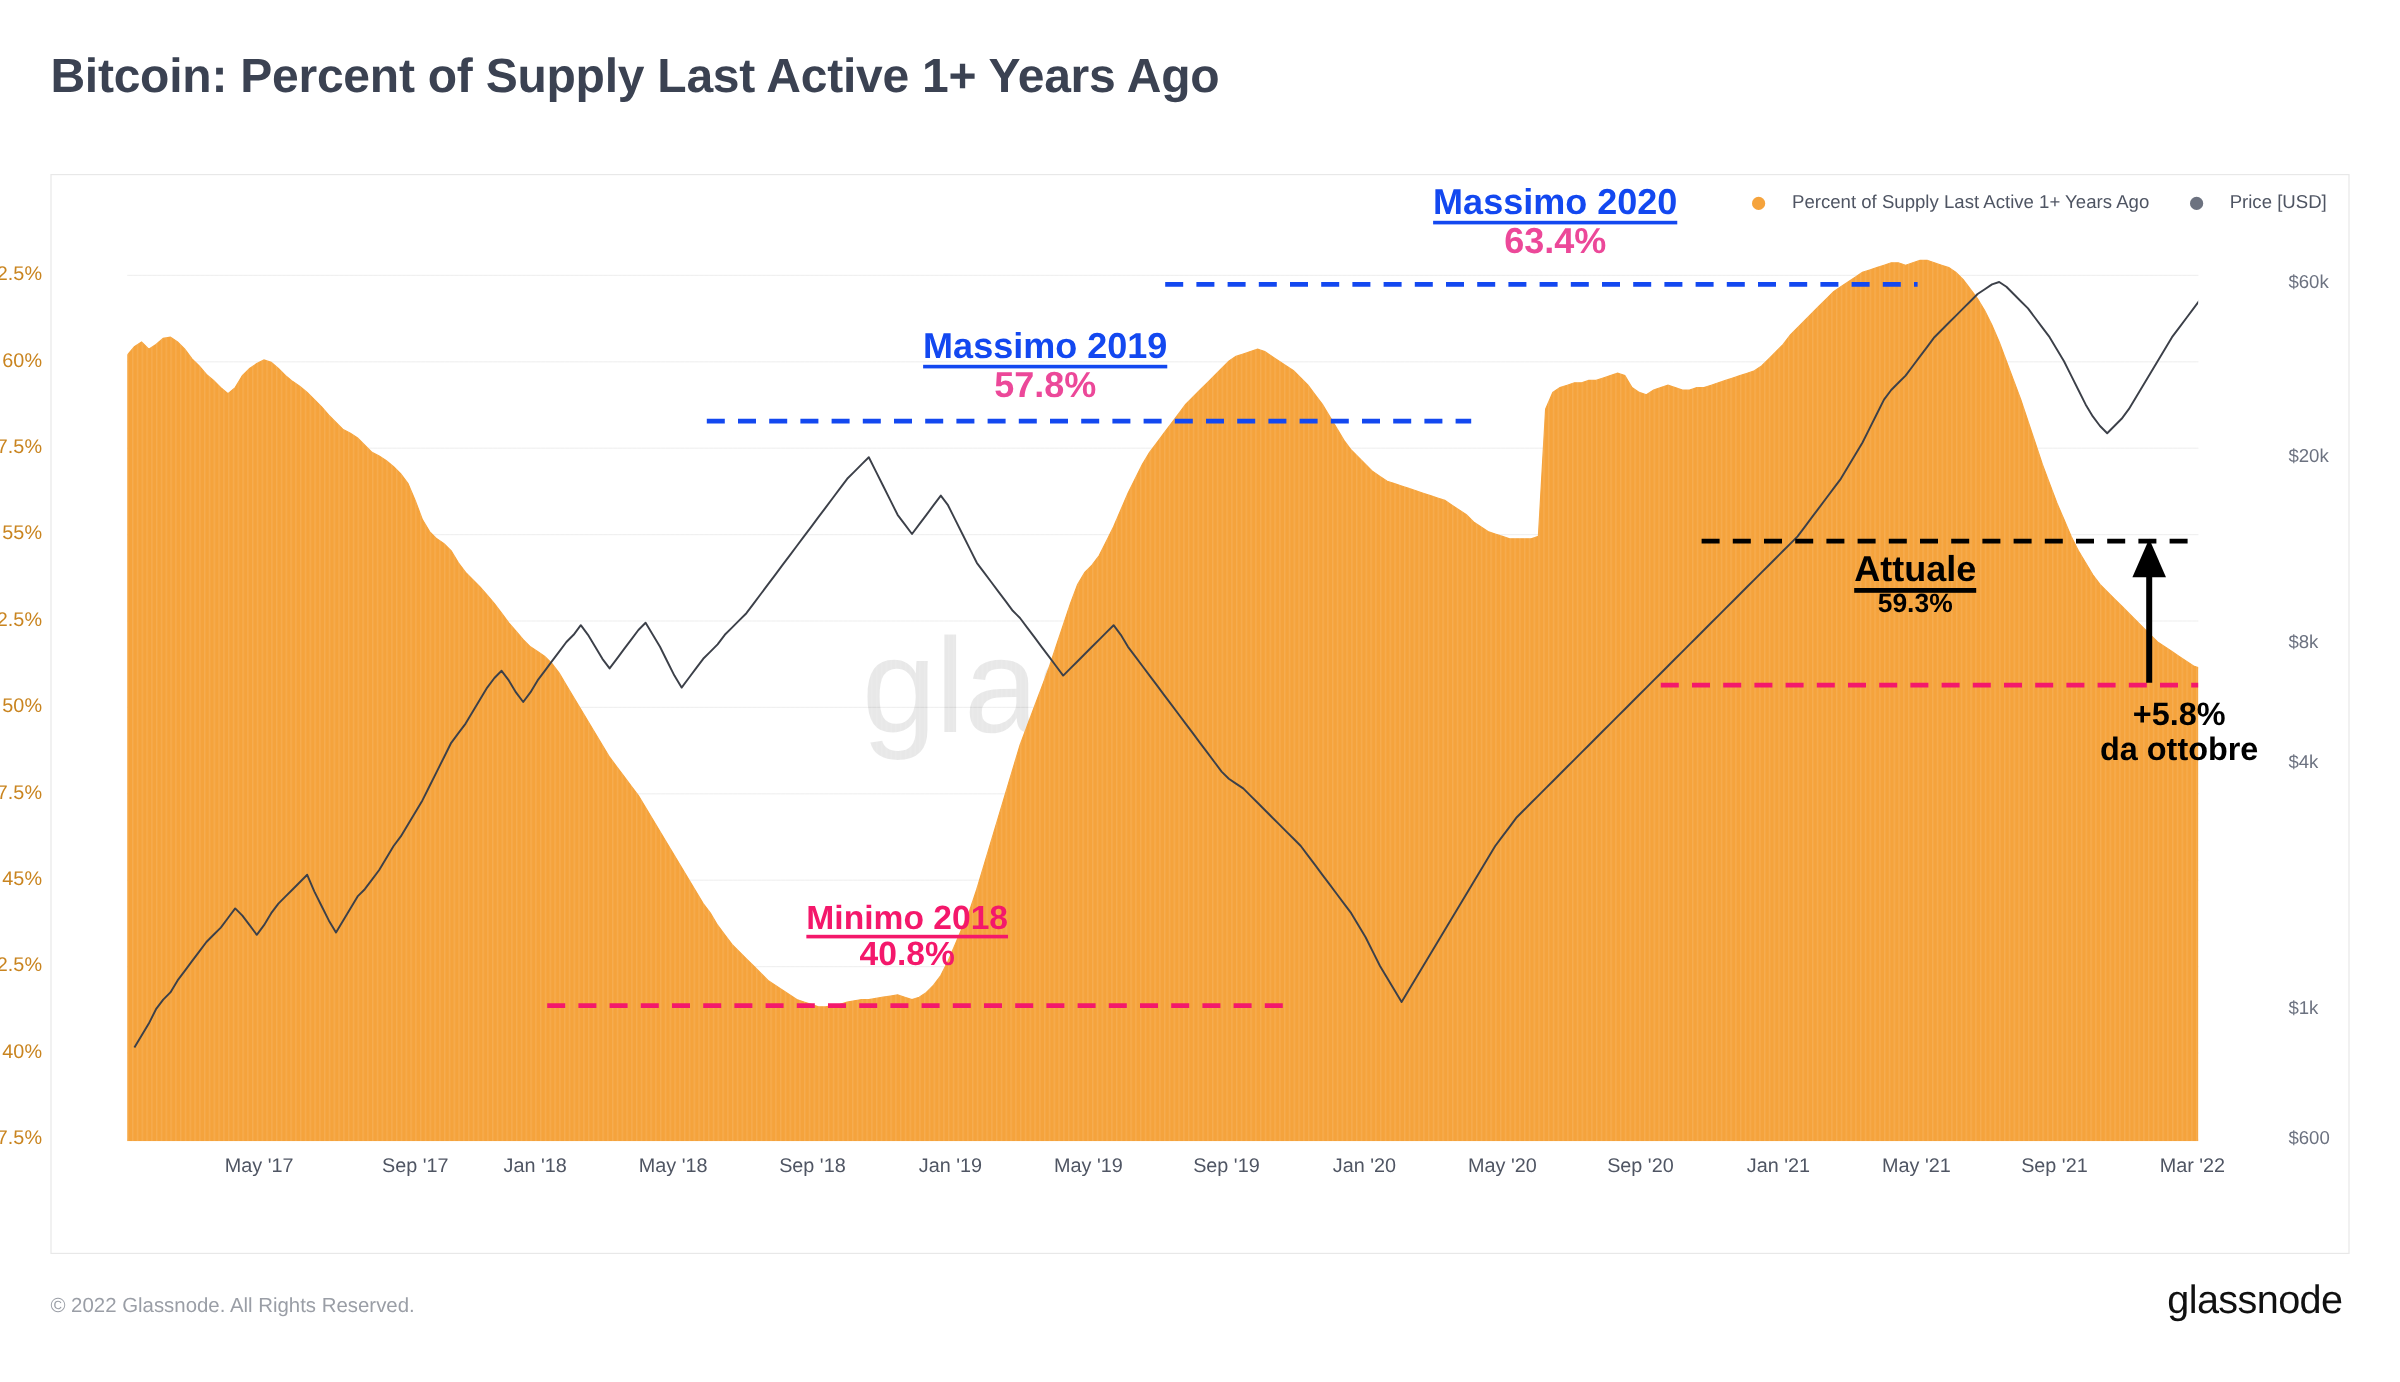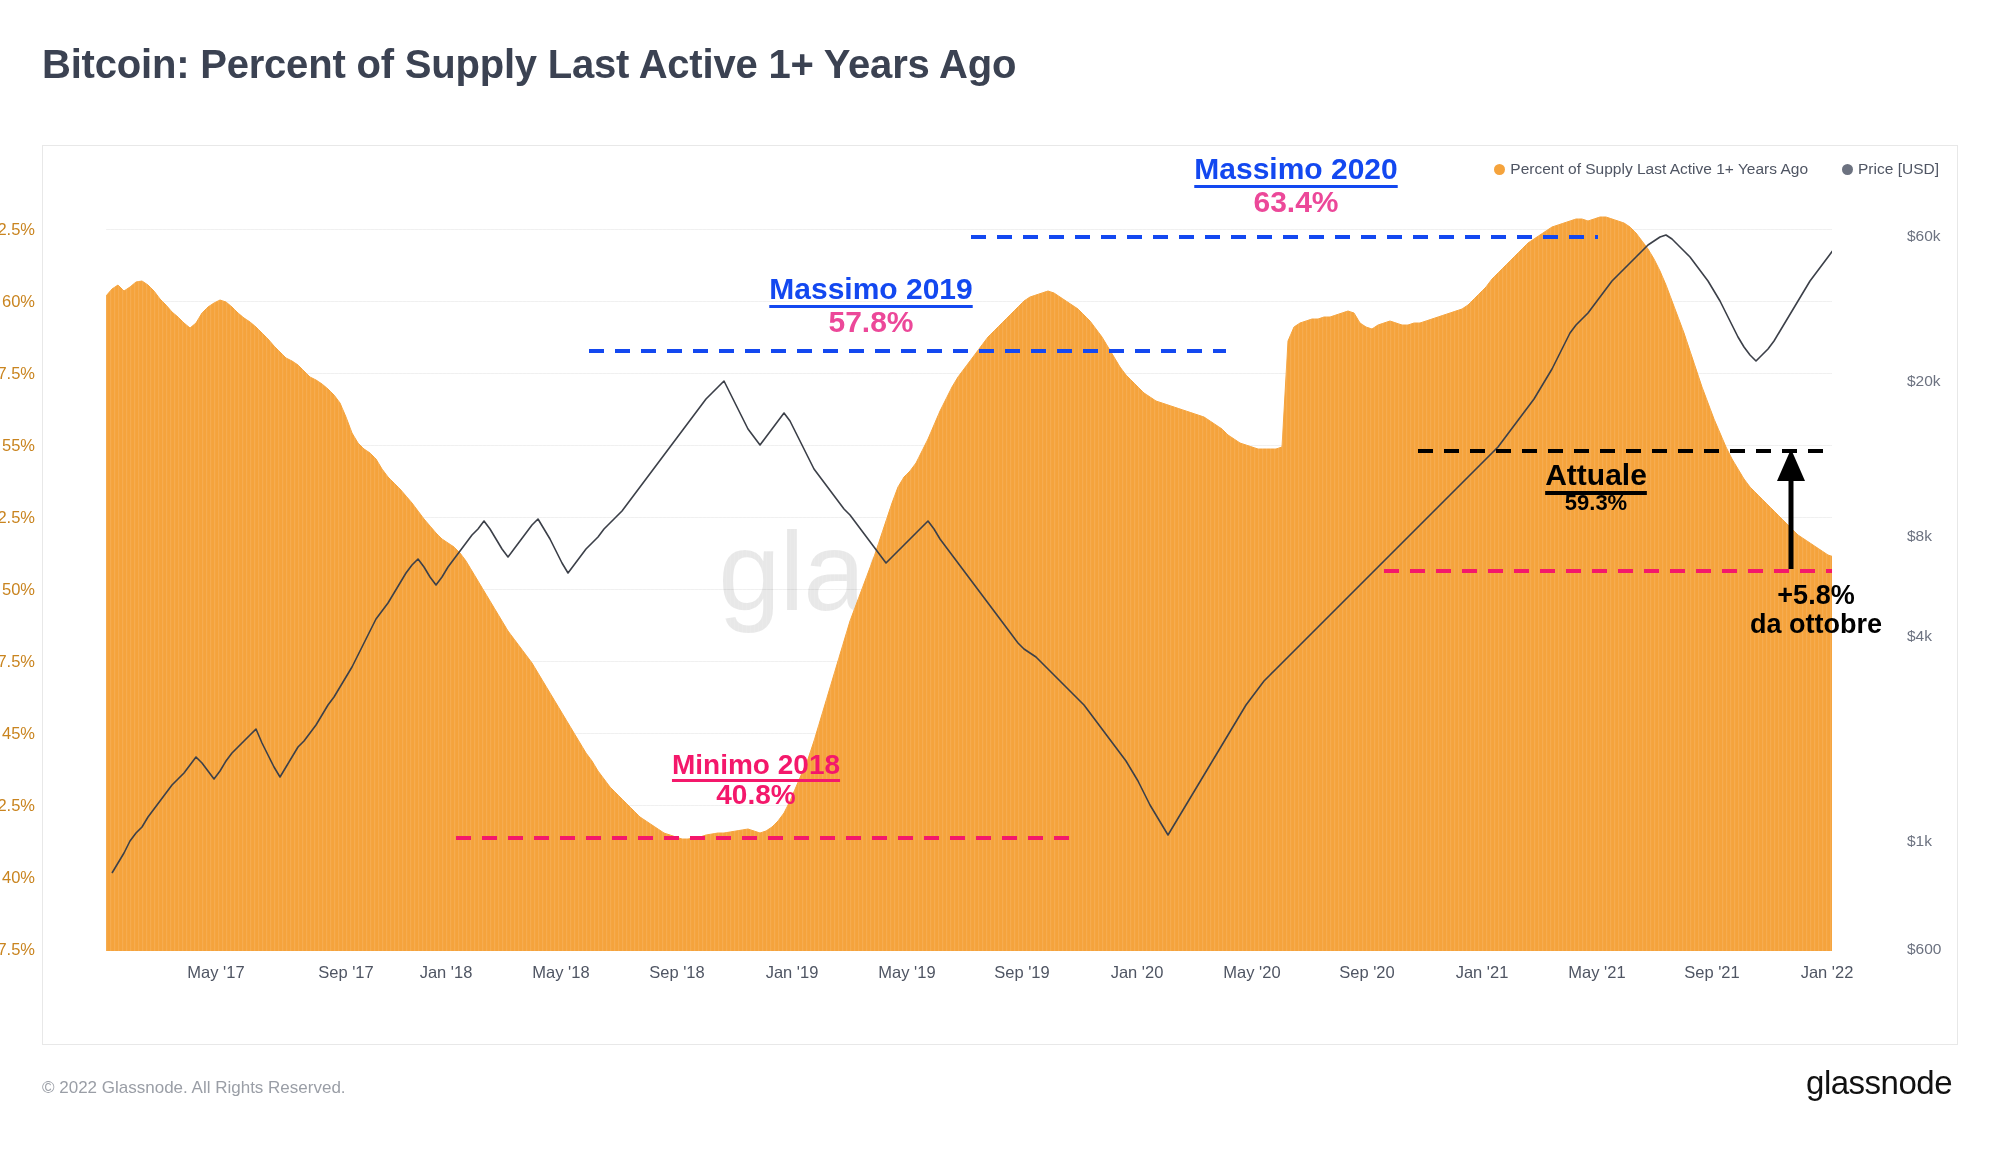--- a/index.html
+++ b/index.html
@@ -21,21 +21,21 @@
     border:1px solid #e8e8e8;
     background:#fff;
     box-sizing:border-box;
   }
   
   #legend{
     position:absolute;right:18px;top:14px;
     display:flex;align-items:center;gap:34px;
     font-size:15.5px;color:#4f5563;
   }
-  .legend-item{display:flex;align-items:center;gap:5px;}
+  .legend-item{display:flex;align-items:center;gap:22px;}
   .legend-dot{width:11px;height:11px;border-radius:50%;display:inline-block;}
   
   #plot{
     position:absolute;
     left:63px;top:35px;
     width:1726px;height:770px;
   }
   #plot-inner{position:absolute;inset:0;overflow:hidden;}
   .gridline{
     position:absolute;left:0;right:0;height:1px;background:#f0f0f0;
@@ -260,21 +260,21 @@
     <div class="xtick" style="left:571px">Sep '18</div>
     <div class="xtick" style="left:686px">Jan '19</div>
     <div class="xtick" style="left:801px">May '19</div>
     <div class="xtick" style="left:916px">Sep '19</div>
     <div class="xtick" style="left:1031px">Jan '20</div>
     <div class="xtick" style="left:1146px">May '20</div>
     <div class="xtick" style="left:1261px">Sep '20</div>
     <div class="xtick" style="left:1376px">Jan '21</div>
     <div class="xtick" style="left:1491px">May '21</div>
     <div class="xtick" style="left:1606px">Sep '21</div>
-    <div class="xtick" style="left:1721px">Jan '22</div>
+    <div class="xtick" style="left:1721px">Mar '22</div>
 
     <div class="anno blue" style="left:1010px;top:-28px;width:360px;">
       <div class="l1">Massimo 2020</div>
       <div class="l2">63.4%</div>
     </div>
 
     <div class="anno blue" style="left:585px;top:92px;width:360px;">
       <div class="l1">Massimo 2019</div>
       <div class="l2">57.8%</div>
     </div>

